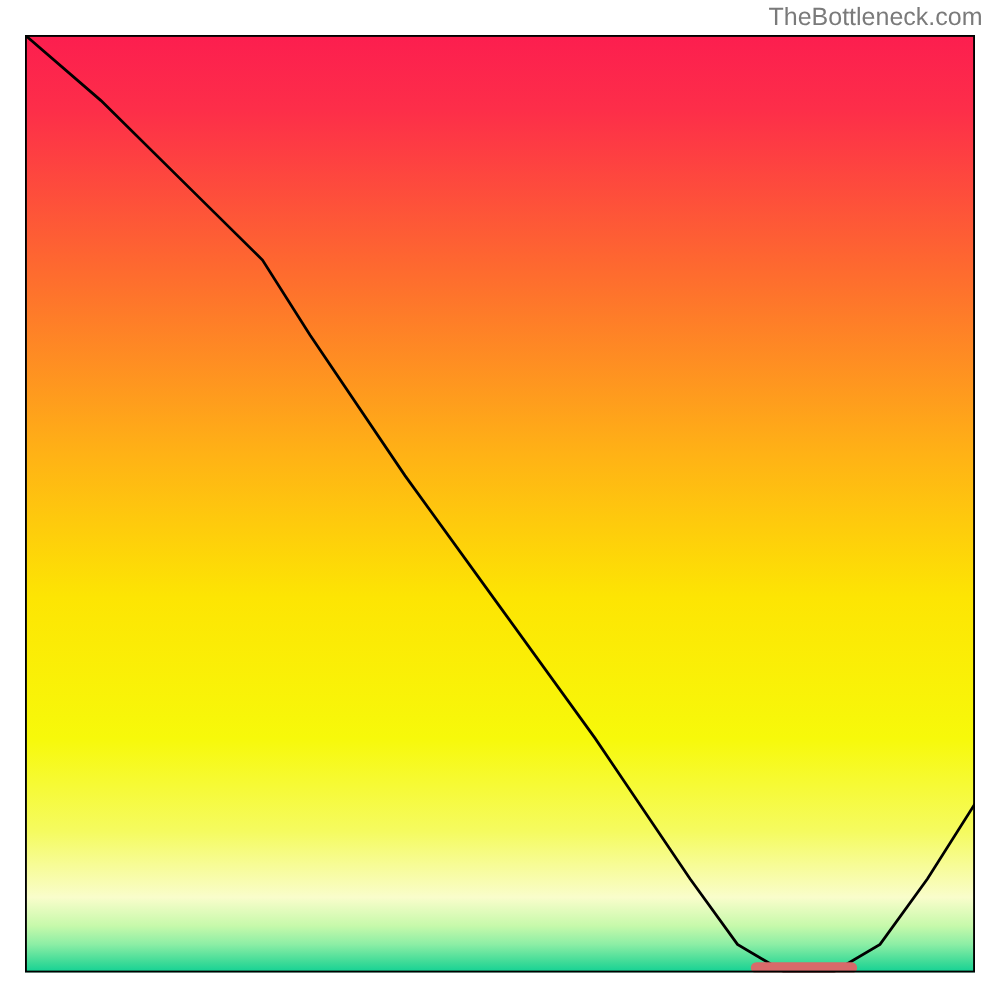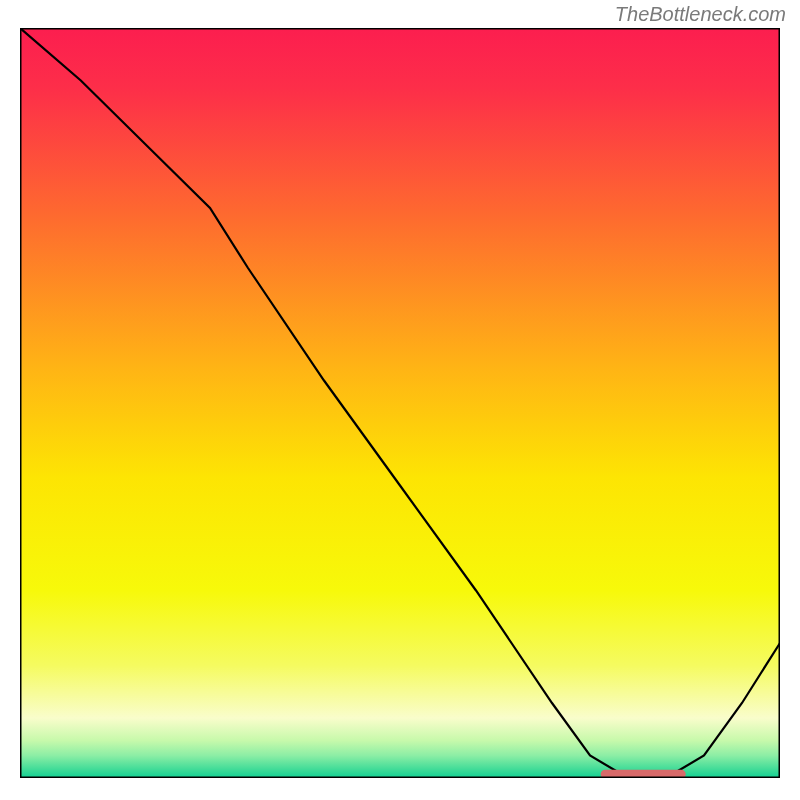--- a/index.html
+++ b/index.html
@@ -11,21 +11,20 @@
     font-family: Arial, sans-serif;
     position: relative;
   }
   .attribution {
     position: absolute;
     top: 3px;
     right: 14px;
     font-size: 20px;
     color: #7a7a7a;
     font-weight: normal;
-    font-style: italic;
   }
   .plot-area {
     position: absolute;
     left: 20px;
     top: 28px;
     width: 760px;
     height: 750px;
   }
   svg {
     display: block;

